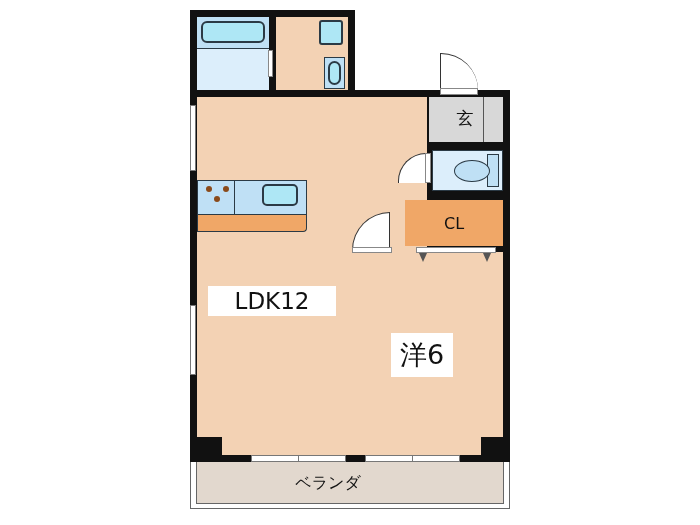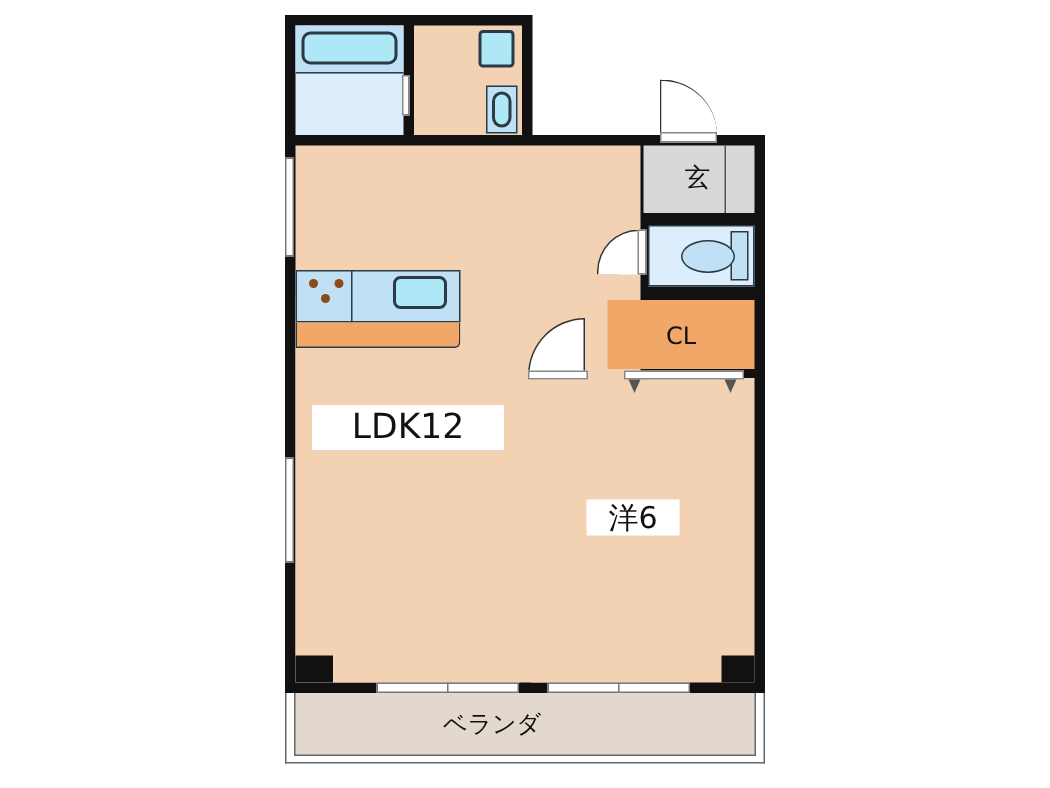--- a/index.html
+++ b/index.html
@@ -39,27 +39,27 @@
   <div class="abs win" style="left:190px;top:305px;width:6px;height:70px;"></div>
 
   <div class="abs" style="left:197px;top:180px;width:110px;height:35px;background:#bfe0f5;border:1px solid #2b3a45;"></div>
   <div class="abs" style="left:234px;top:180px;width:1px;height:35px;background:#2b3a45;"></div>
   <div class="abs" style="left:206px;top:186px;width:6px;height:6px;border-radius:50%;background:#8a4a1a;"></div>
   <div class="abs" style="left:223px;top:186px;width:6px;height:6px;border-radius:50%;background:#8a4a1a;"></div>
   <div class="abs" style="left:214px;top:196px;width:6px;height:6px;border-radius:50%;background:#8a4a1a;"></div>
   <div class="abs" style="left:262px;top:184px;width:36px;height:22px;background:#aee7f5;border:2px solid #2b3a45;border-radius:5px;"></div>
   <div class="abs" style="left:197px;top:215px;width:110px;height:17px;background:#f0a767;border:1px solid #2b3a45;border-top:none;border-radius:0 0 4px 0;"></div>
 
-  <div class="abs label" style="left:208px;top:270px;width:128px;height:30px;background:#fff;font-size:23px;">
+  <div class="abs label" style="left:208px;top:286px;width:128px;height:30px;background:#fff;font-size:23px;">
     <span>LDK12</span>
   </div>
 
   <div class="abs floor" style="left:354px;top:252px;width:149px;height:203px;"></div>
   <div class="abs wall" style="left:481px;top:437px;width:22px;height:18px;"></div>
-  <div class="abs label" style="left:391px;top:333px;width:62px;height:24px;background:#fff;font-size:20px;">
+  <div class="abs label" style="left:391px;top:333px;width:62px;height:44px;background:#fff;font-size:27px;">
     <span>洋6</span>
   </div>
 
   <div class="abs arc" style="left:352px;top:212px;width:38px;height:40px;border-radius:38px 0 0 0;border-bottom:none;border-right:1.5px solid #333;background:#fff;"></div>
   <div class="abs" style="left:352px;top:247px;width:40px;height:6px;background:#fff;border:1px solid #888;"></div>
 
   <div class="abs" style="left:405px;top:200px;width:98px;height:46px;background:#f0a767;"></div>
   <div class="abs label" style="left:405px;top:200px;width:98px;height:46px;font-size:16px;">
     <span>CL</span>
   </div>

